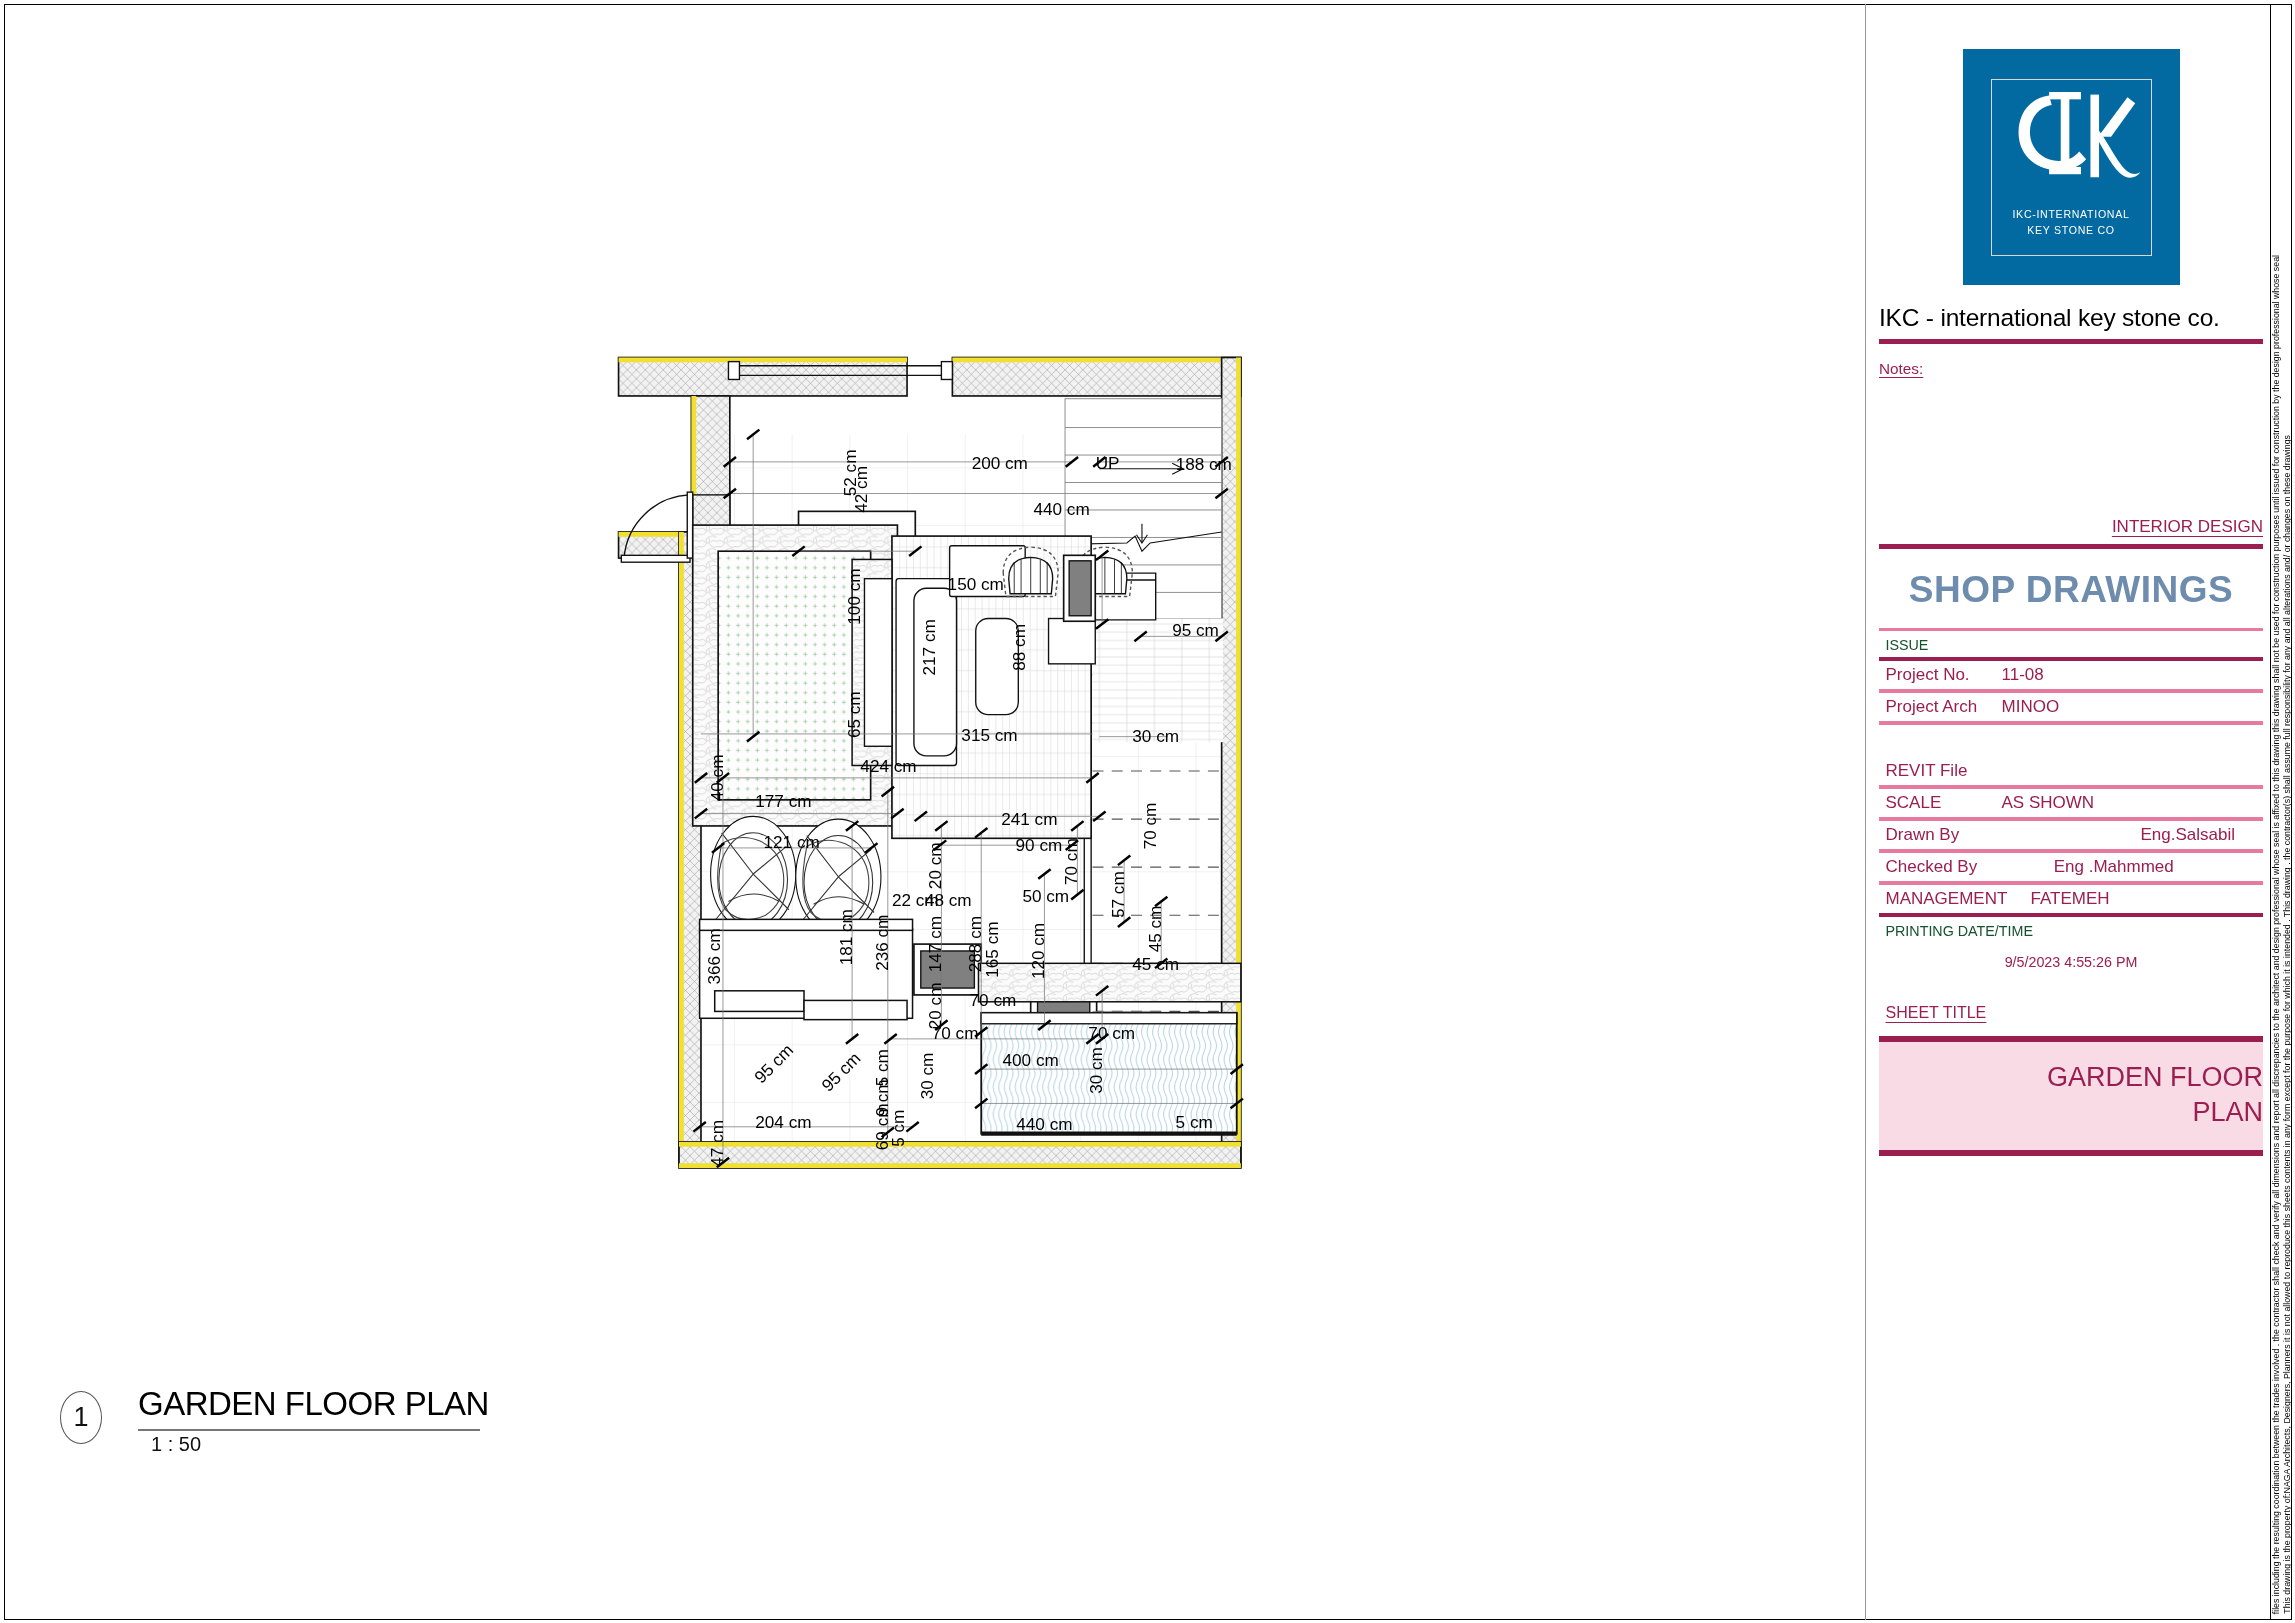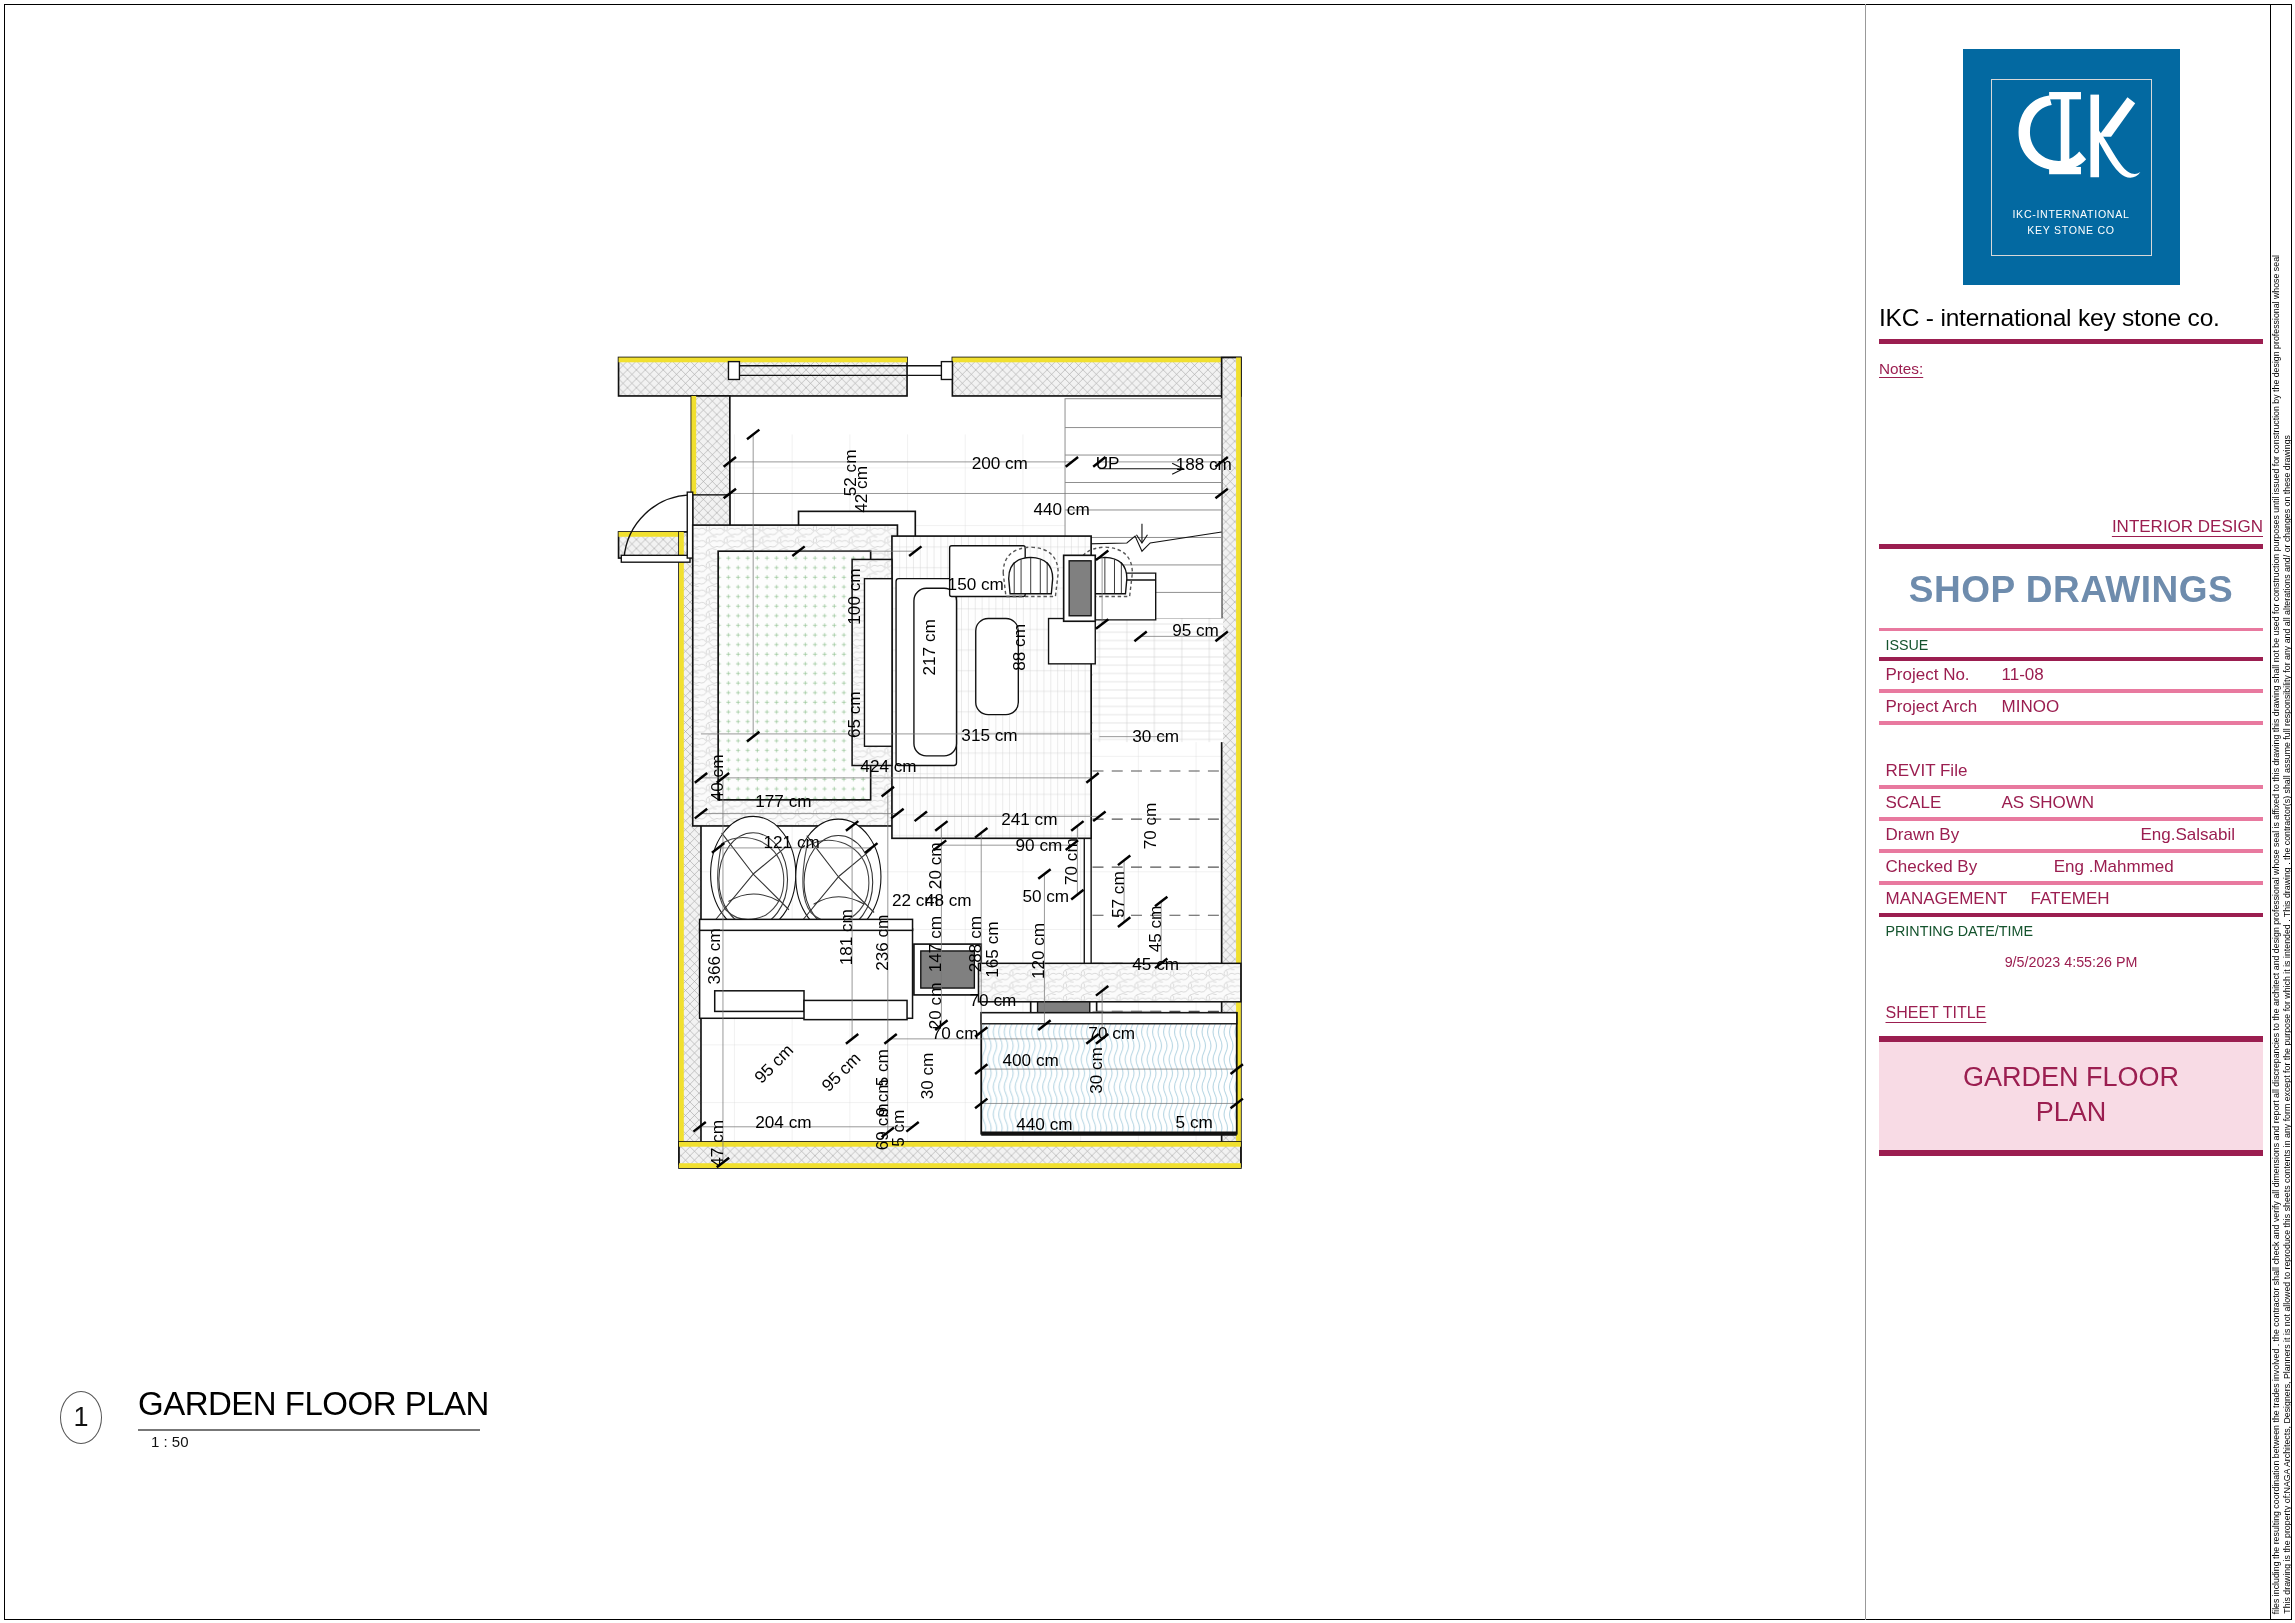--- a/index.html
+++ b/index.html
@@ -43,35 +43,35 @@
   .kv{display:flex;align-items:baseline;font-size:17px;color:#9b1e50;padding:4.6px 0 3.7px 6.5px;}
   .kv .k{width:116px;flex:none;}
   .kv .v{flex:1;}
   .kv-wide .k{width:145px;}
   .single{font-size:14.3px;color:#14532d;padding:5.6px 0 3.7px 6.5px;}
   .center-v{text-align:center;font-size:14.3px;color:#9b1e50;padding:12px 0 9.3px 0;}
 
   .sheet-hd{margin-top:24px;padding-left:6.5px;font-size:16px;color:#9b1e50;
             text-decoration:underline;text-underline-offset:3.7px;text-decoration-thickness:1.4px;}
   .sheet-title-box{margin-top:14px;background:#f8dbe5;border-top:6.5px solid #9b1e50;
-                   border-bottom:6.5px solid #9b1e50;padding:18.5px 0 21px 0;text-align:center;}
+                   border-bottom:6.5px solid #9b1e50;padding:18.5px 0 21px 0;text-align:right;}
   .sheet-title-box .t{font-size:27px;color:#9b1e50;line-height:1.28;}
 
   
   .plan{position:absolute;left:430px;top:352px;width:1064px;height:838px;}
   .plan svg{display:block;}
 
   
   .caption{position:absolute;left:60px;top:1377px;width:509px;height:79px;}
   .cap-circle{position:absolute;left:0;top:14px;width:40px;height:51px;border:0.9px solid #555;
               border-radius:50%;display:flex;align-items:center;justify-content:center;
               font-size:27px;color:#111;}
   .cap-title{position:absolute;left:78px;top:8.3px;font-size:33px;color:#000;letter-spacing:-0.5px;}
   .cap-rule{position:absolute;left:78px;top:52px;width:342px;height:1.9px;background:#777;}
-  .cap-scale{position:absolute;left:91px;top:56px;font-size:15px;color:#111;}
+  .cap-scale{position:absolute;left:91px;top:56px;font-size:20px;color:#111;}
 </style>
 </head>
 <body>
 
 <div class="sheet-outer"></div>
 <div class="panel-divider"></div>
 <div class="legal-divider"></div>
 
 <div class="legal-col">
   <div class="legal-line legal-a">This drawing is the property of:NAGA Architects, Designers, Planners  it is not allowed to reproduce this sheets contents in any form except for the purpose for which it is intended .    This drawing  .   the contractor(s) shall assume full responsibility for any and all alterations and/ or changes on these drawings</div>

